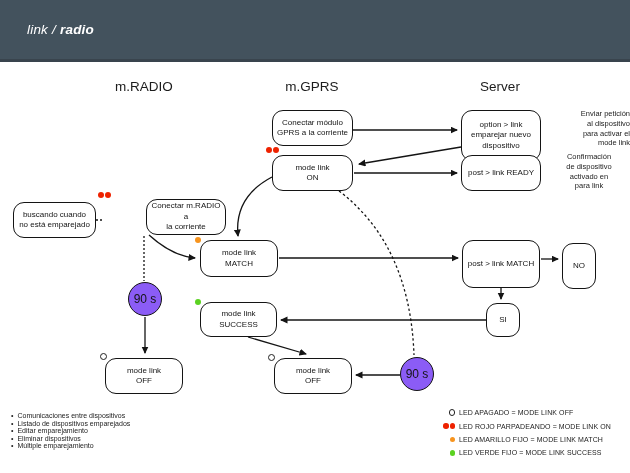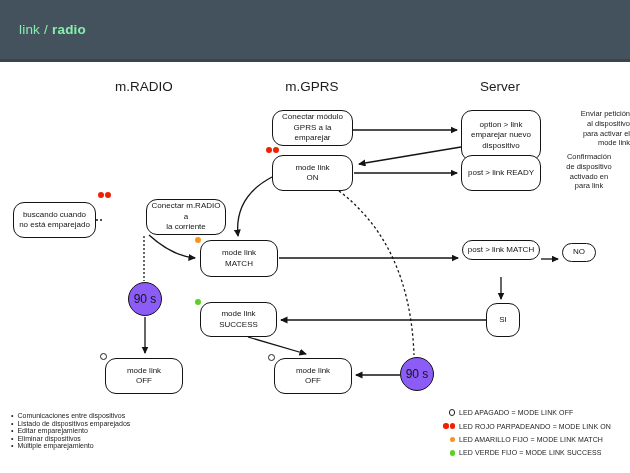--- a/index.html
+++ b/index.html
@@ -7,21 +7,21 @@
     width:630px;height:473px;position:relative;overflow:hidden;
     background:#ffffff;font-family:"Liberation Sans","DejaVu Sans",sans-serif;
     color:#111;
   }
   
   .header{
     position:absolute;left:0;top:0;width:630px;height:59px;
     background:#43525d;border-bottom:3px solid #39444d;
     display:flex;align-items:center;
   }
-  .header .title{margin-left:19px;font-size:13.5px;color:#86efac;letter-spacing:.2px;}
+  .header .title{margin-left:27px;font-size:13.5px;color:#ffffff;letter-spacing:.2px;font-style:italic;}
   .header .title .reg{font-weight:400;margin-right:4px;}
   .header .title .bold{font-weight:700;}
 
   
   svg.wires{position:absolute;left:0;top:0;width:630px;height:473px;}
 
   
   .col-head{position:absolute;width:110px;text-align:center;font-size:13.5px;color:#1c1c1c;}
 
   
@@ -97,35 +97,35 @@
     <path d="M144,236 V281" stroke-dasharray="2 2"></path>
     <path d="M339,191 Q410,245 414,355" stroke-dasharray="2.5 2.5"></path>
   </g>
 </svg>
 
 <div class="col-head" style="left:89px;top:79px;">m.RADIO</div>
 <div class="col-head" style="left:257px;top:79px;">m.GPRS</div>
 <div class="col-head" style="left:445px;top:79px;">Server</div>
 
 <div class="node" style="left:272px;top:110px;width:81px;height:36px;">Conectar módulo
-GPRS a la emparejar</div>
+GPRS a la corriente</div>
 <div class="node" style="left:461px;top:110px;width:80px;height:51px;">option &gt; link
 emparejar nuevo
 dispositivo</div>
 <div class="node" style="left:272px;top:155px;width:81px;height:36px;">mode link
 ON</div>
 <div class="node" style="left:461px;top:155px;width:80px;height:36px;">post &gt; link READY</div>
 <div class="node" style="left:13px;top:202px;width:83px;height:36px;">buscando cuando
 no está emparejado</div>
 <div class="node" style="left:104px;top:199px;width:80px;height:36px;margin-left:42px;">Conectar m.RADIO a
 la corriente</div>
 <div class="node" style="left:200px;top:240px;width:78px;height:37px;">mode link
 MATCH</div>
-<div class="node" style="left:462px;top:240px;width:78px;height:20px;">post &gt; link MATCH</div>
-<div class="node" style="left:562px;top:243px;width:34px;height:19px;">NO</div>
+<div class="node" style="left:462px;top:240px;width:78px;height:48px;">post &gt; link MATCH</div>
+<div class="node" style="left:562px;top:243px;width:34px;height:46px;">NO</div>
 <div class="node" style="left:486px;top:303px;width:34px;height:34px;">SI</div>
 <div class="node" style="left:200px;top:302px;width:77px;height:35px;">mode link
 SUCCESS</div>
 <div class="node" style="left:105px;top:358px;width:78px;height:36px;">mode link
 OFF</div>
 <div class="node" style="left:274px;top:358px;width:78px;height:36px;">mode link
 OFF</div>
 
 <div class="timer" style="left:128px;top:282px;width:34px;height:34px;">90 s</div>
 <div class="timer" style="left:400px;top:357px;width:34px;height:34px;">90 s</div>

